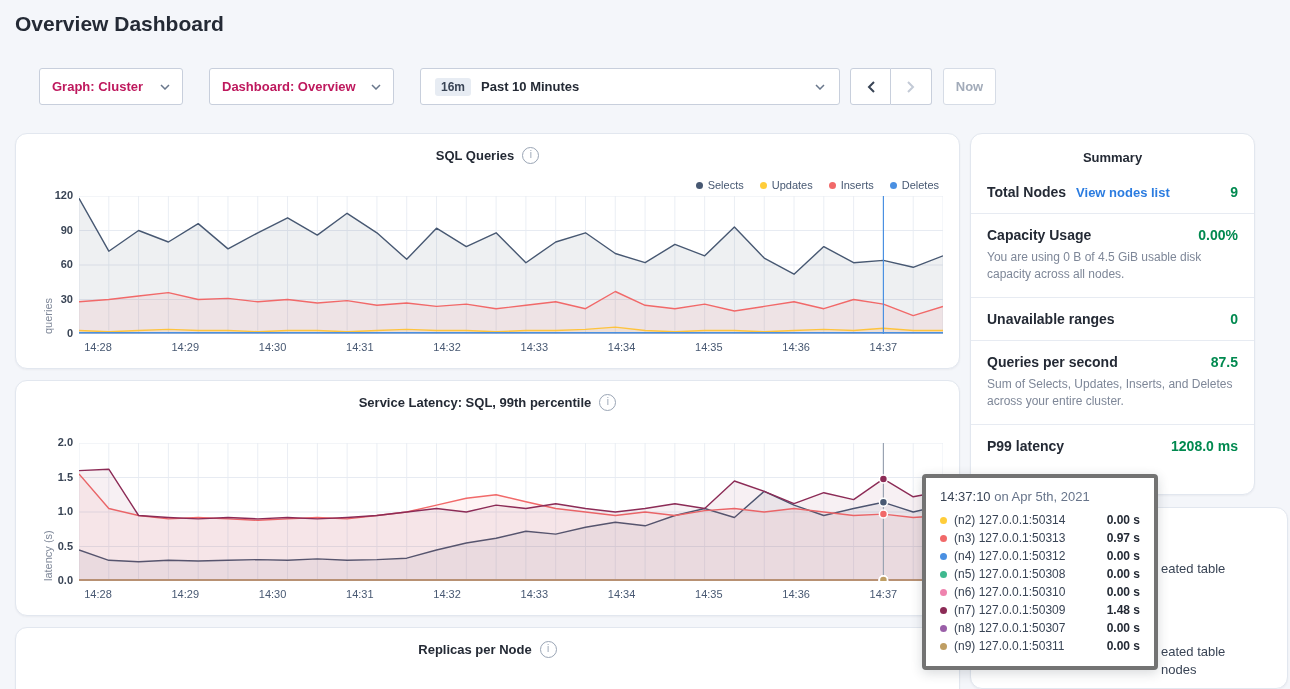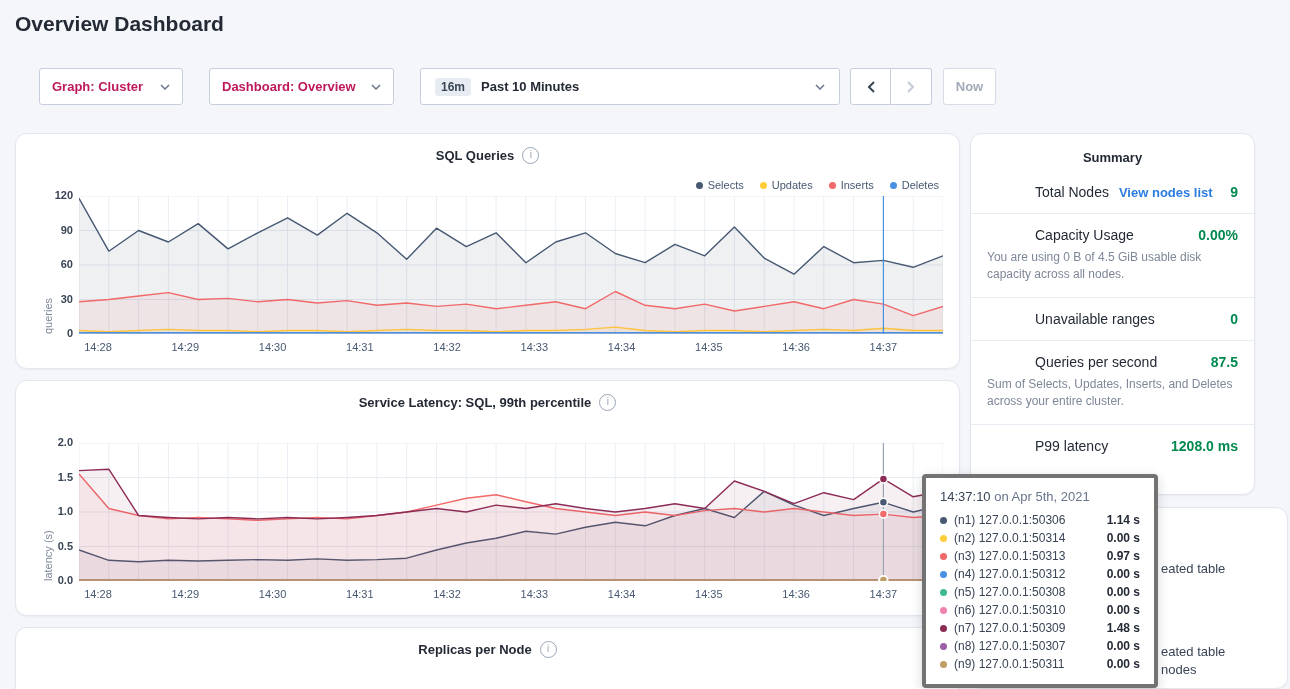--- a/index.html
+++ b/index.html
@@ -44,21 +44,21 @@
   .ylab{position:absolute;left:26px;top:62px;height:138px;display:flex;align-items:center;
        writing-mode:vertical-rl;transform:rotate(180deg);font-size:11px;color:#7e8798;}
   .ytick{position:absolute;width:44px;text-align:right;font-size:11px;font-weight:700;color:#394455;}
   .xtick{position:absolute;width:50px;text-align:center;font-size:11px;color:#475872;}
 
   
   .sum-title{padding:16px 0 6px;text-align:center;font-size:13px;font-weight:700;color:#242a35;}
   .sum-row{padding:13px 16px;border-bottom:1px solid #e7ebf2;}
   .sum-row:last-child{border-bottom:none;}
   .sum-head{display:flex;align-items:baseline;}
-  .sum-label{font-size:14px;font-weight:400;color:#242a35;margin-left:48px;}
+  .sum-label{font-size:14px;font-weight:700;color:#242a35;}
   .sum-link{margin-left:10px;font-size:13px;font-weight:700;color:#2b7ce0;cursor:pointer;}
   .sum-value{margin-left:auto;font-size:14px;font-weight:700;color:#00894f;}
   .sum-desc{margin:6px 0 0;font-size:12px;line-height:1.45;color:#7e8798;}
 
   
   .frag{position:absolute;font-size:13px;color:#394455;white-space:nowrap;}
   .f0{left:190px;top:53px;} .f1{left:190px;top:136px;} .f2{left:190px;top:154px;}
 
   
   .tooltip{position:absolute;left:922px;top:474px;width:236px;z-index:60;background:#fff;
@@ -337,25 +337,20 @@
     <span class="frag f2">nodes</span>
   </div>
 
   <div class="tooltip">
     <div class="tt-head">
       <span class="tt-time">14:37:10</span>
       <span class="tt-date">on Apr 5th, 2021</span>
     </div>
     <div id="tt-rows">
         <div class="tt-row">
-          <span class="dot" style="background: rgb(71, 88, 114);"></span>
-          <span class="tt-label">(n1) 127.0.0.1:50306</span>
-          <span class="tt-val">1.14 s</span>
-        </div>
-        <div class="tt-row">
           <span class="dot" style="background: rgb(255, 205, 58);"></span>
           <span class="tt-label">(n2) 127.0.0.1:50314</span>
           <span class="tt-val">0.00 s</span>
         </div>
         <div class="tt-row">
           <span class="dot" style="background: rgb(241, 105, 105);"></span>
           <span class="tt-label">(n3) 127.0.0.1:50313</span>
           <span class="tt-val">0.97 s</span>
         </div>
         <div class="tt-row">

